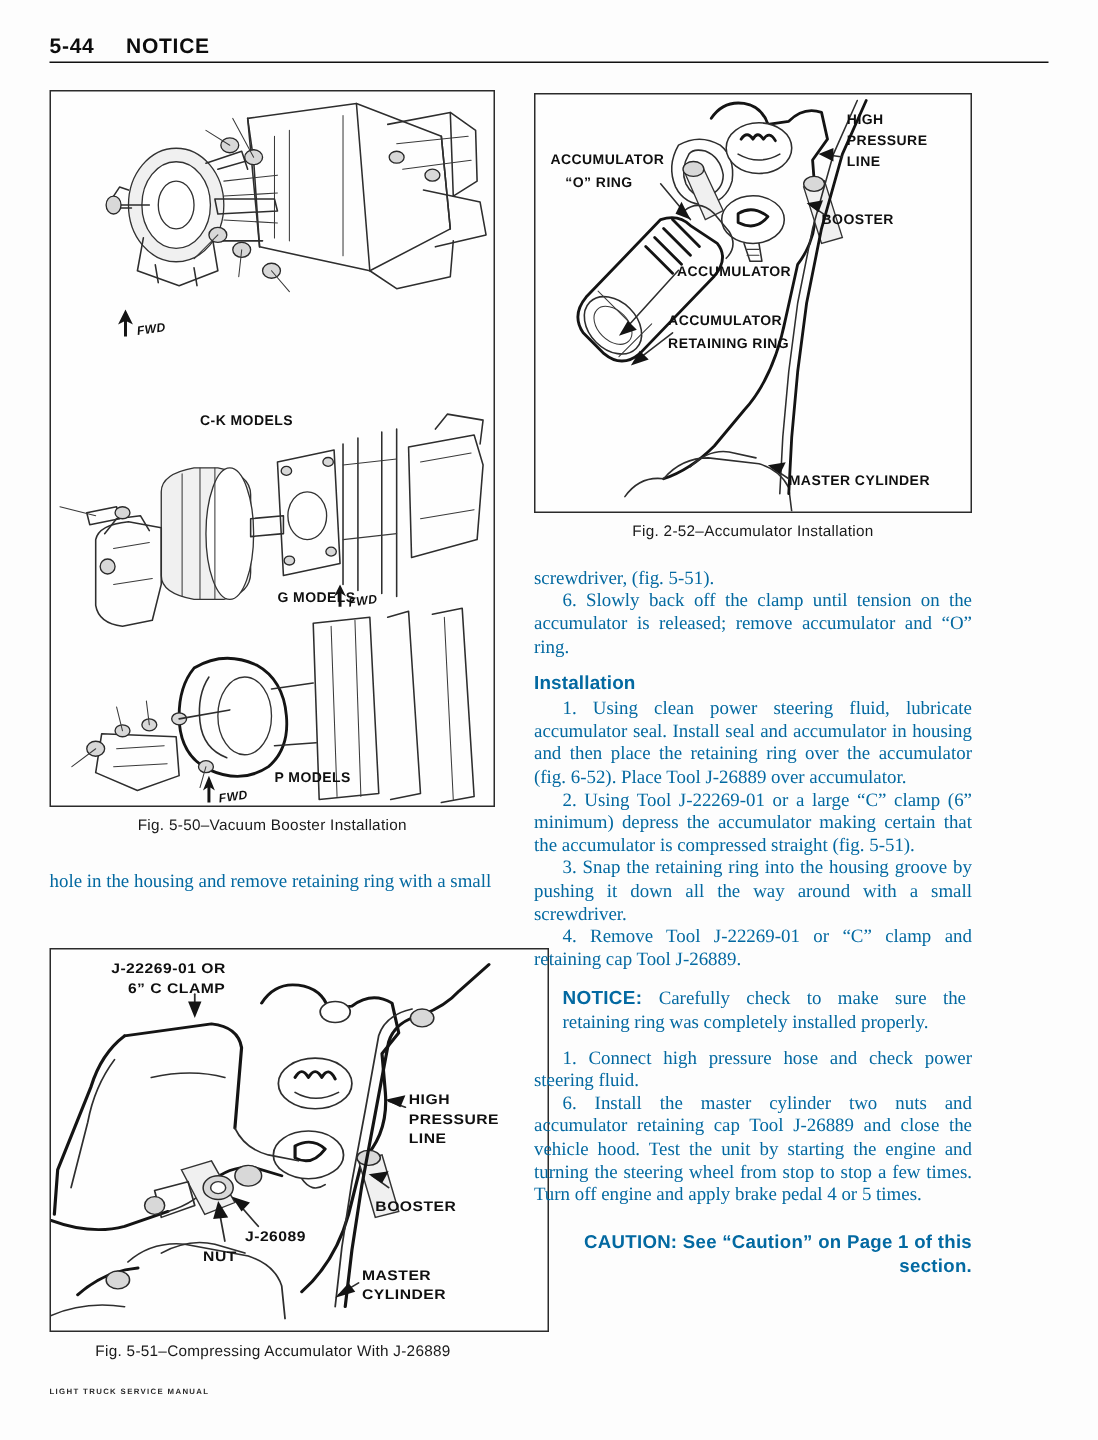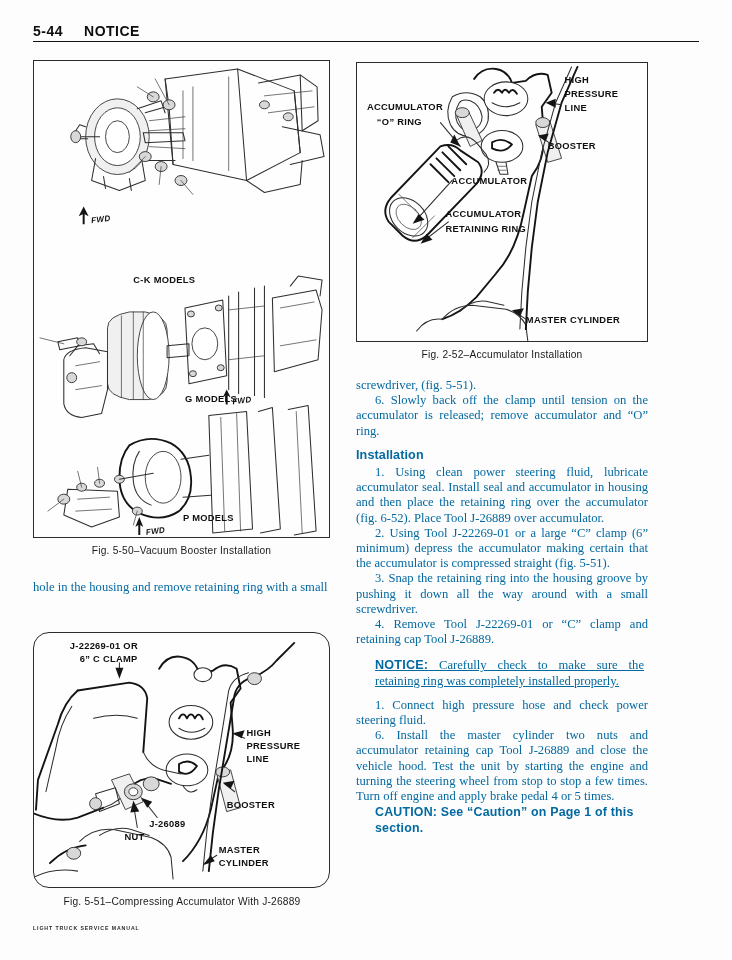--- a/index.html
+++ b/index.html
@@ -67,21 +67,21 @@
 
   
   #fig50 { left: 33px; top: 60px; width: 297px; height: 478px; }
   #fig50cap { left: 33px; top: 545px; width: 297px; }
 
   
   #fig52 { left: 356px; top: 62px; width: 292px; height: 280px; }
   #fig52cap { left: 356px; top: 349px; width: 292px; }
 
   
-  #fig51 { left: 33px; top: 632px; width: 297px; height: 256px; border-radius: 16px; }
+  #fig51 { left: 33px; top: 632px; width: 333px; height: 256px; }
   #fig51cap { left: 22px; top: 896px; width: 320px; text-align: center; }
 
   
   .art { position: absolute; inset: 0; width: 100%; height: 100%; }
   .art .ln   { fill: none; stroke: #2e2e2e; stroke-width: 1.05; stroke-linecap: round; stroke-linejoin: round; }
   .art .lnt  { fill: none; stroke: #3a3a3a; stroke-width: 0.7; stroke-linecap: round; }
   .art .lnb  { fill: none; stroke: #141414; stroke-width: 1.9; stroke-linecap: round; stroke-linejoin: round; }
   .art .fillg { fill: #f0f0f0; stroke: #333; stroke-width: 0.9; }
   .art .filld { fill: #d8d8d8; stroke: #2a2a2a; stroke-width: 0.9; }
   .art .solid { fill: #141414; stroke: none; }
@@ -111,34 +111,34 @@
     font-family: "Liberation Sans", sans-serif;
     font-weight: bold;
     font-size: 12.6px;
     margin: 9px 0 2px 0;
     letter-spacing: 0.1px;
   }
   .notice-blk {
     margin: 11px 0 9px 0;
     padding-left: 19px;
     padding-right: 4px;
-    text-decoration: underline;
   }
   .notice-blk b {
     font-family: "Liberation Sans", sans-serif;
     font-weight: bold;
     letter-spacing: 0.2px;
   }
   .caution-blk {
+    margin-top: 16px;
     padding-left: 19px;
     font-family: "Liberation Sans", sans-serif;
     font-weight: bold;
     font-size: 12.4px;
     line-height: 16px;
-    text-align: left;
+    text-align: right;
     letter-spacing: 0.2px;
   }
 
   #left-mid-text { left: 33px; top: 580px; width: 297px; }
   #right-col     { left: 356px; top: 378px; width: 292px; }
 
   
   .footer {
     position: absolute;
     left: 33px;

